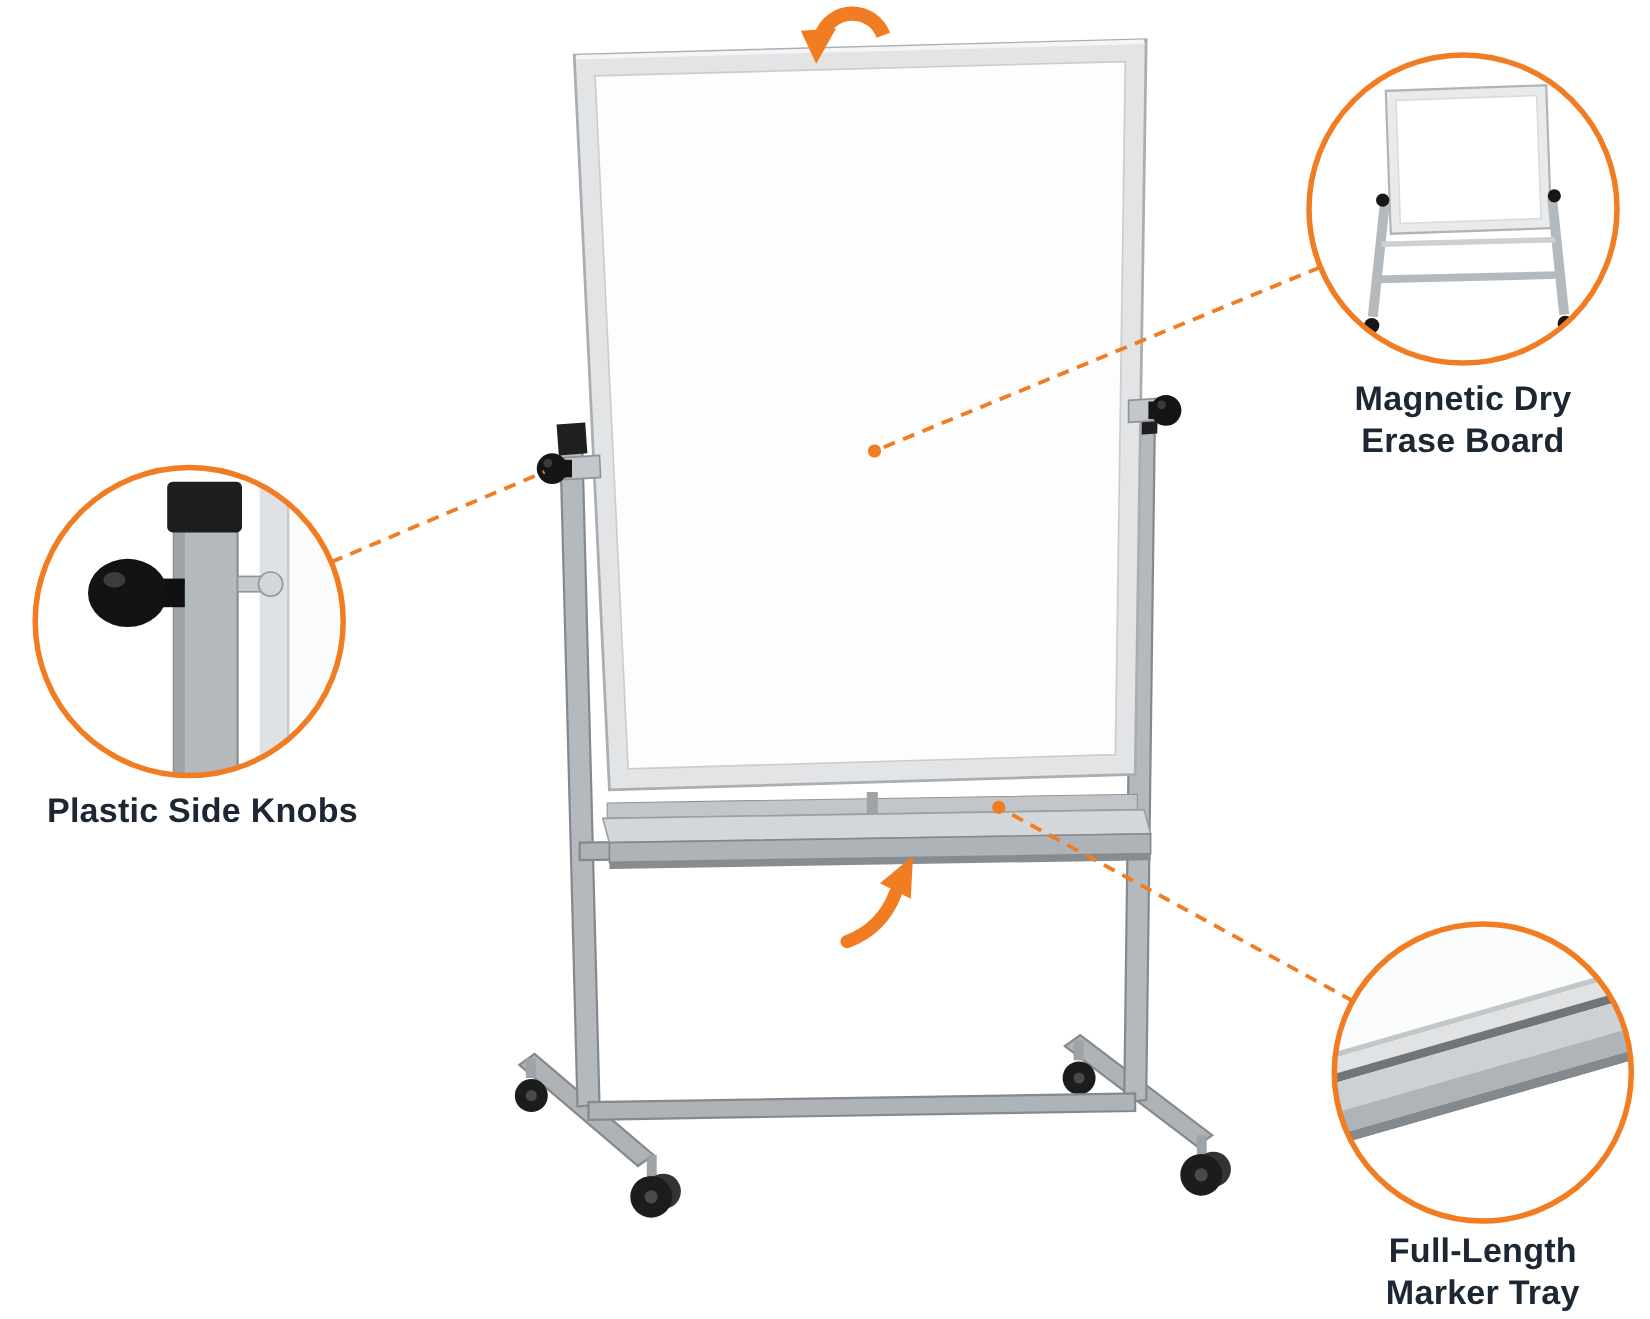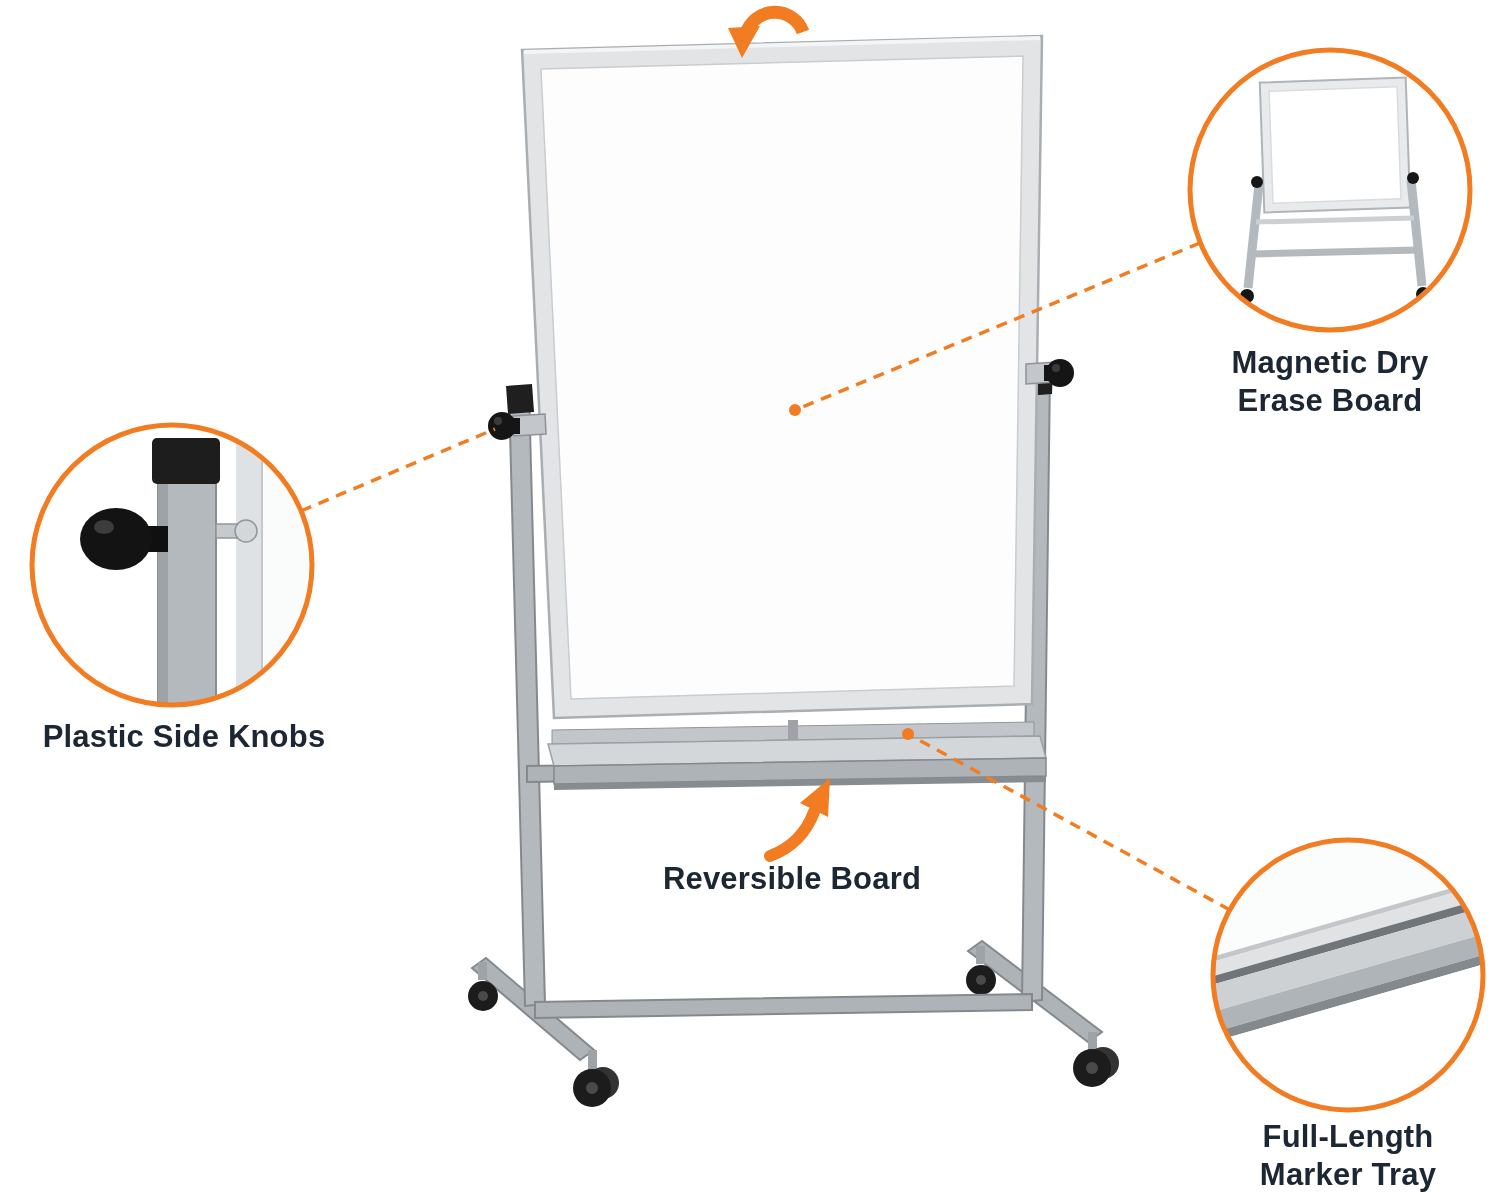--- a/index.html
+++ b/index.html
@@ -190,20 +190,19 @@
     </g>
   </svg>
 
   <div class="label" style="left:14px;top:706px;width:340px;margin-top:12px;">Plastic Side Knobs</div>
 
   <div class="label" style="left:1150px;top:344px;width:360px;">
     <span>Magnetic Dry</span>
     <span>Erase Board</span>
   </div>
 
-  <div class="label" style="left:592px;top:860px;width:400px;">Reversible Board</div>
 
   <div class="label" style="left:1192px;top:1118px;width:312px;">
     <span>Full-Length</span>
     <span>Marker Tray</span>
   </div>
 
 </div>
 
 </body></html>

